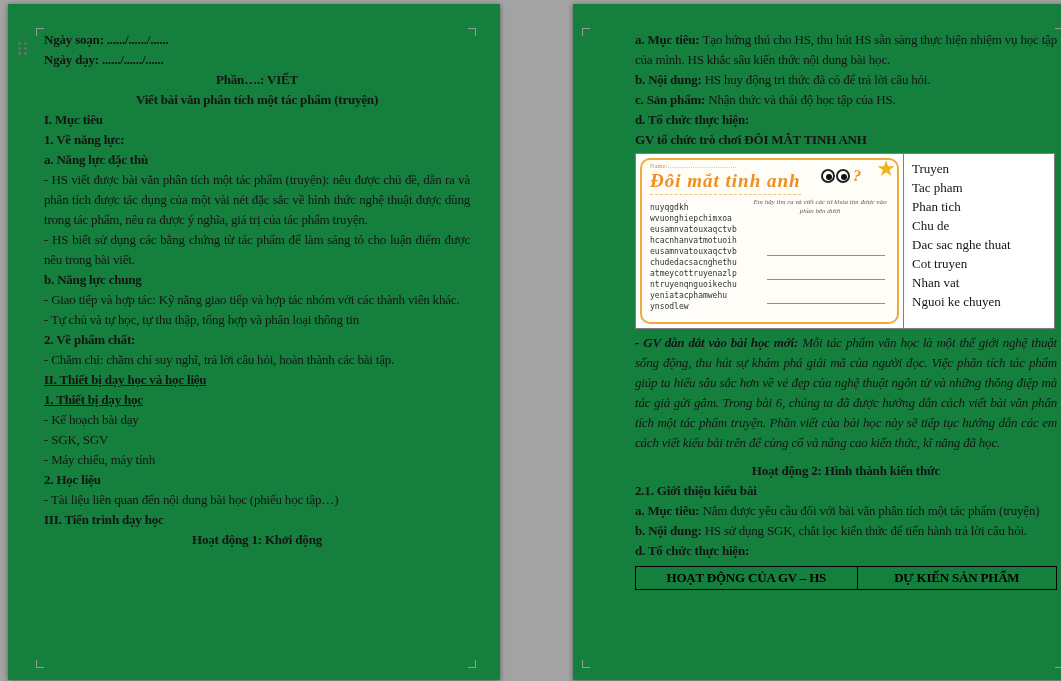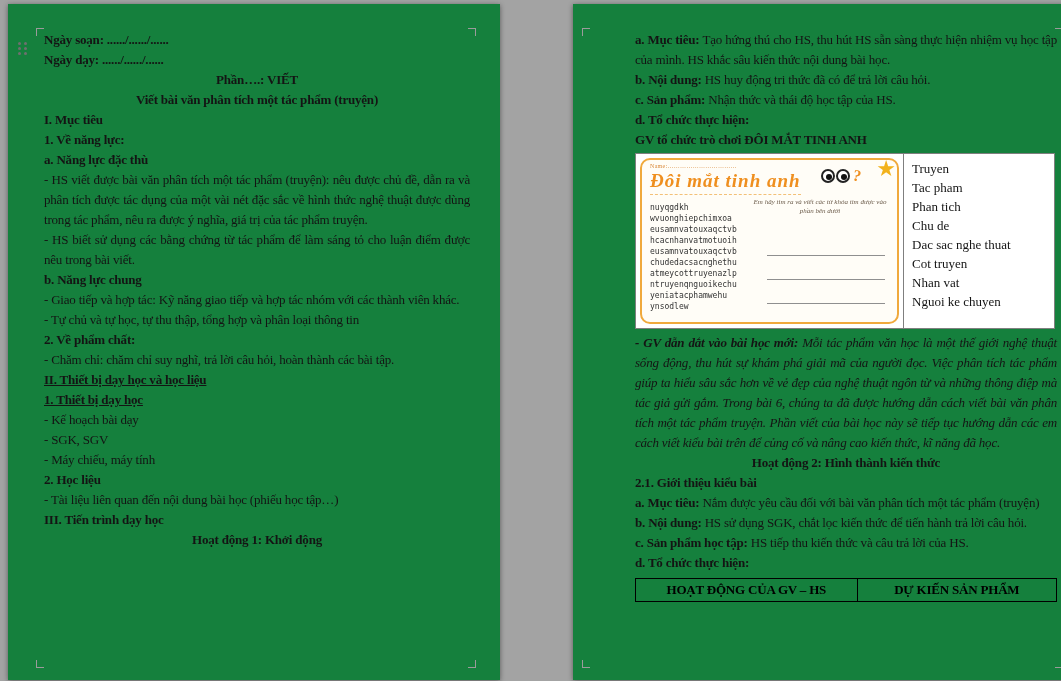--- a/index.html
+++ b/index.html
@@ -198,25 +198,24 @@
           <div class="word-item">Chu de</div>
           <div class="word-item">Dac sac nghe thuat</div>
           <div class="word-item">Cot truyen</div>
           <div class="word-item">Nhan vat</div>
           <div class="word-item">Nguoi ke chuyen</div>
         </div>
     </div>
 
     <div>
         <p class="para justify"><span class="b i">- GV dẫn dắt vào bài học mới: </span><span class="i">Mỗi tác phẩm văn học là một thế giới nghệ thuật sống động, thu hút sự khám phá giải mã của người đọc. Việc phân tích tác phẩm giúp ta hiểu sâu sắc hơn về vẻ đẹp của nghệ thuật ngôn từ và những thông điệp mà tác giả gửi gắm. Trong bài 6, chúng ta đã được hướng dẫn cách viết bài văn phân tích một tác phẩm truyện. Phần viết của bài học này sẽ tiếp tục hướng dẫn các em cách viết kiểu bài trên để củng cố và nâng cao kiến thức, kĩ năng đã học.</span></p>
-        <p class="para center" style="margin-top: 0;"><span class="b">Hoạt động 2: Hình thành kiến thức</span></p>
+        <p class="para center" style="margin-top: 8px;"><span class="b">Hoạt động 2: Hình thành kiến thức</span></p>
         <p class="para"><span class="b">2.1. Giới thiệu kiểu bài</span></p>
         <p class="para justify"><span class="b">a. Mục tiêu: </span><span>Nắm được yêu cầu đối với bài văn phân tích một tác phẩm (truyện)</span></p>
         <p class="para"><span class="b">b. Nội dung: </span><span>HS sử dụng SGK, chắt lọc kiến thức để tiến hành trả lời câu hỏi.</span></p>
-        <p class="para"><span class="b">c. Sản phẩm học tập: </span><span>HS tiếp thu kiến thức và câu trả lời của HS.</span></p>
         <p class="para"><span class="b">d. Tổ chức thực hiện:</span></p>
       </div>
 
     <table class="gv-table">
       <tbody>
           <tr>
         <td>HOẠT ĐỘNG CỦA GV – HS</td>
         <td>DỰ KIẾN SẢN PHẨM</td>
       </tr>
     </tbody>

